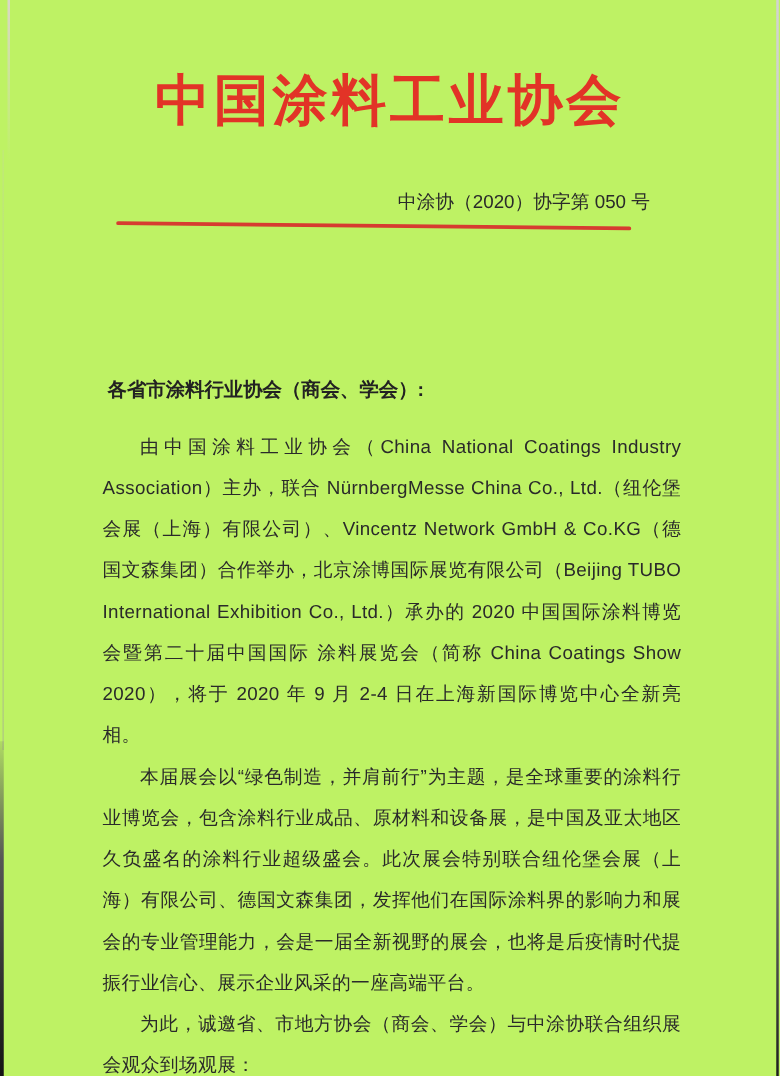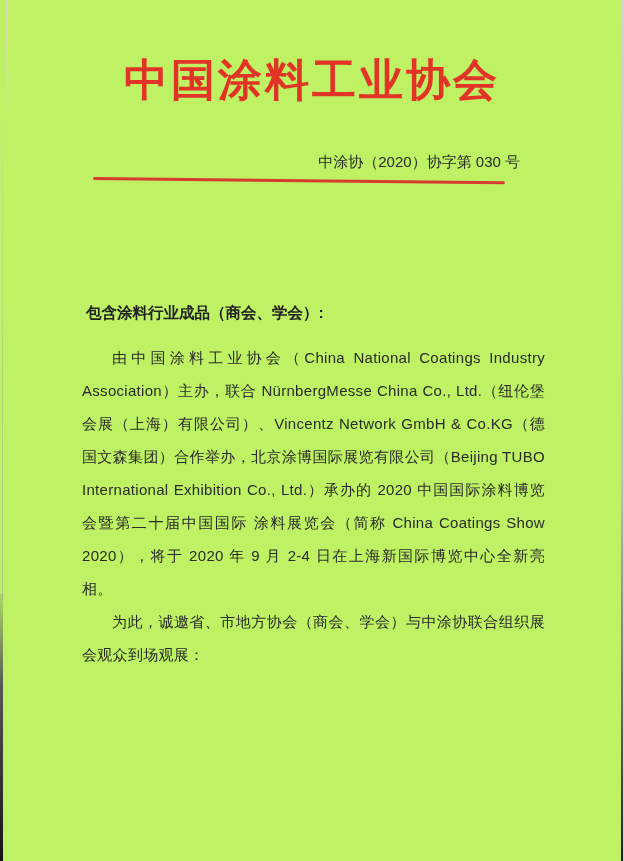--- a/index.html
+++ b/index.html
@@ -66,25 +66,26 @@
 
 <div class="scan">
 
   <div class="edge-right"></div>
   <div class="edge-left-faint"></div>
   <div class="edge-left-mid"></div>
   <div class="edge-left-dark"></div>
 
   <h1 class="org">中国涂料工业协会</h1>
 
-  <div class="docno">中涂协（2020）协字第 030 号</div>
+  <div class="docno">中涂协（2020）协字第 050 号</div>
 
   <div class="rule"></div>
 
 
-  <div class="salutation">包含涂料行业成品（商会、学会）:</div>
+  <div class="salutation">各省市涂料行业协会（商会、学会）:</div>
 
   <div class="bodytext">
     <p>由中国涂料工业协会（China National Coatings Industry Association）主办，联合 NürnbergMesse China Co., Ltd.（纽伦堡会展（上海）有限公司）、Vincentz Network GmbH &amp; Co.KG（德国文森集团）合作举办，北京涂博国际展览有限公司（Beijing TUBO International Exhibition Co., Ltd.）承办的 2020 中国国际涂料博览会暨第二十届中国国际 涂料展览会（简称 China Coatings Show 2020），将于 2020 年 9 月 2-4 日在上海新国际博览中心全新亮相。</p>
+    <p>本届展会以“绿色制造，并肩前行”为主题，是全球重要的涂料行业博览会，包含涂料行业成品、原材料和设备展，是中国及亚太地区久负盛名的涂料行业超级盛会。此次展会特别联合纽伦堡会展（上海）有限公司、德国文森集团，发挥他们在国际涂料界的影响力和展会的专业管理能力，会是一届全新视野的展会，也将是后疫情时代提振行业信心、展示企业风采的一座高端平台。</p>
     <p>为此，诚邀省、市地方协会（商会、学会）与中涂协联合组织展会观众到场观展：</p>
   </div>
 
 </div>
 
 </body></html>

